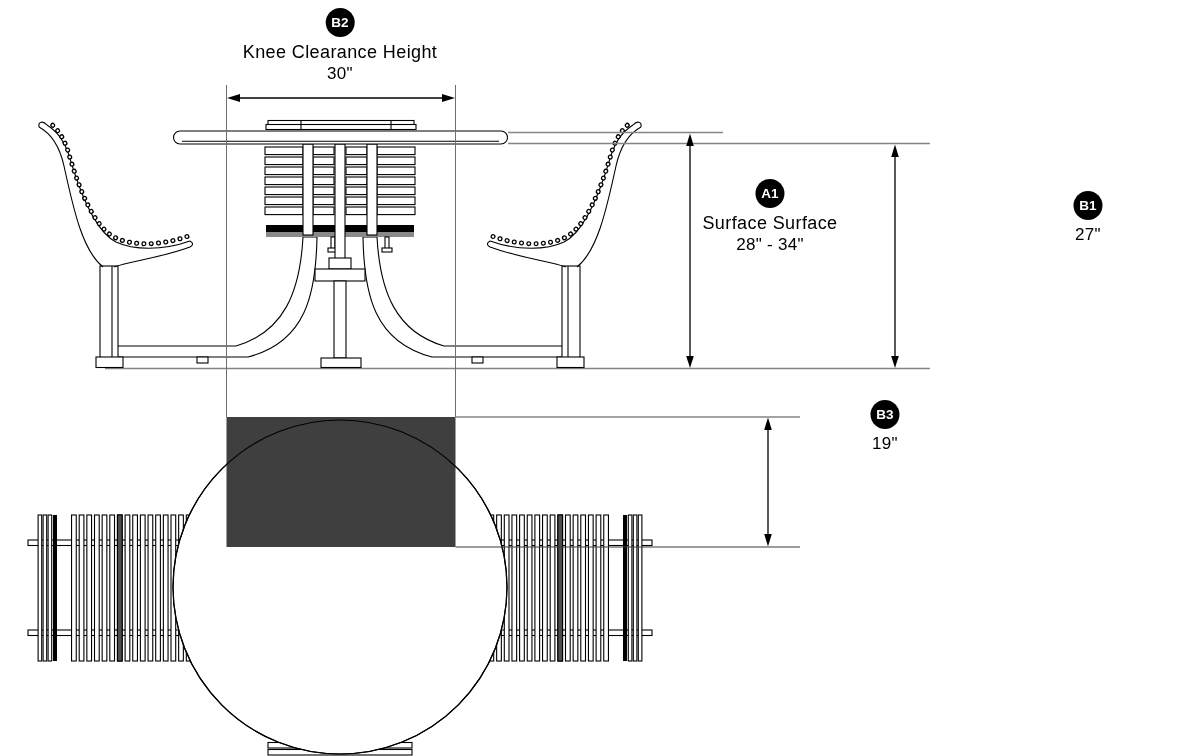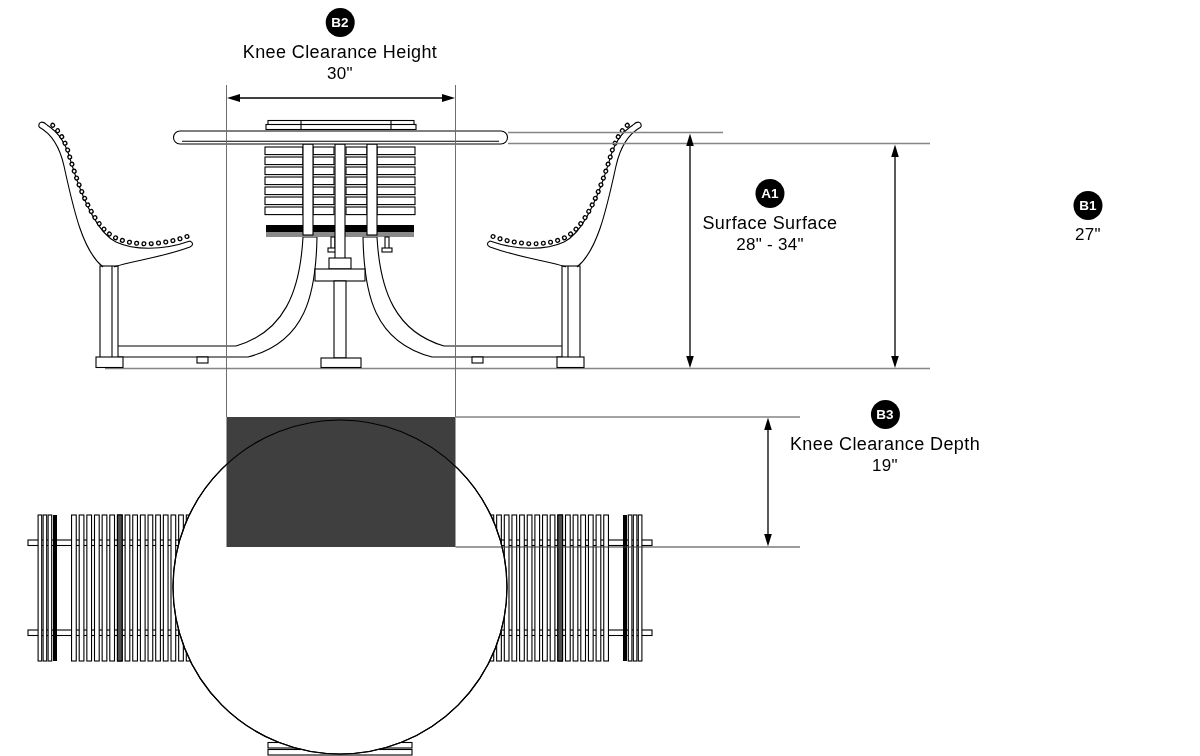--- a/index.html
+++ b/index.html
@@ -212,17 +212,16 @@
     <div class="co-value">28" - 34"</div>
   </div>
 
   <div class="callout co-b1">
     <div class="badge">B1</div>
     <div class="co-value">27"</div>
   </div>
 
   <div class="callout co-b3">
     <div class="badge">B3</div>
-    <div class="co-label">Knee Clearance Depth</div>
     <div class="co-value">19"</div>
   </div>
 
 </div>
 
 </body></html>

